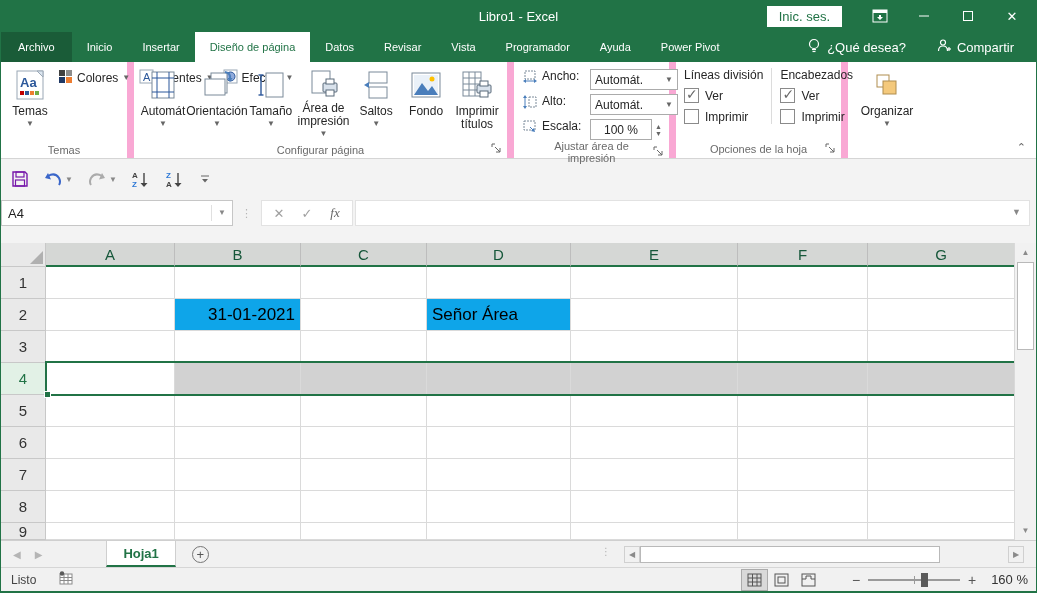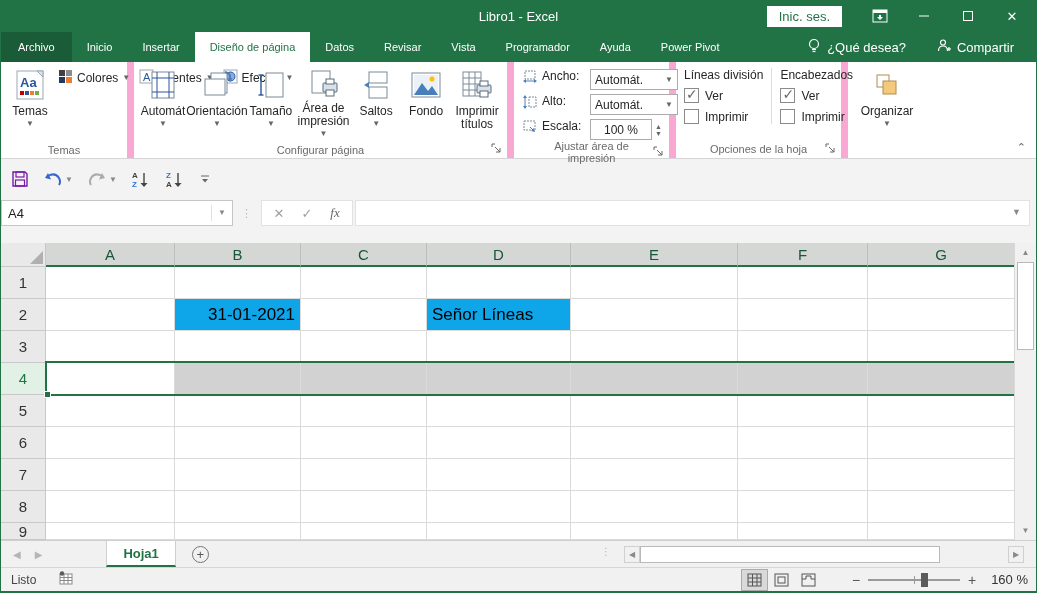--- a/index.html
+++ b/index.html
@@ -567,21 +567,21 @@
           <div class="cell" style="width: 144px; height: 32px;"></div>
           <div class="cell" style="width: 167px; height: 32px;"></div>
           <div class="cell" style="width: 130px; height: 32px;"></div>
           <div class="cell" style="width: 147px; height: 32px;"></div>
         </div>
         <div class="grow" style="height: 32px;">
           <div class="rowhead" style="height: 32px;">2</div>
           <div class="cell" style="width: 129px; height: 32px;"></div>
           <div class="cell hl" style="width: 126px; height: 32px; justify-content: flex-end;">31-01-2021</div>
           <div class="cell" style="width: 126px; height: 32px;"></div>
-          <div class="cell hl" style="width: 144px; height: 32px; justify-content: flex-start;">Señor Líneas</div>
+          <div class="cell hl" style="width: 144px; height: 32px; justify-content: flex-start;">Señor Área</div>
           <div class="cell" style="width: 167px; height: 32px;"></div>
           <div class="cell" style="width: 130px; height: 32px;"></div>
           <div class="cell" style="width: 147px; height: 32px;"></div>
         </div>
         <div class="grow" style="height: 32px;">
           <div class="rowhead" style="height: 32px;">3</div>
           <div class="cell" style="width: 129px; height: 32px;"></div>
           <div class="cell" style="width: 126px; height: 32px;"></div>
           <div class="cell" style="width: 126px; height: 32px;"></div>
           <div class="cell" style="width: 144px; height: 32px;"></div>

